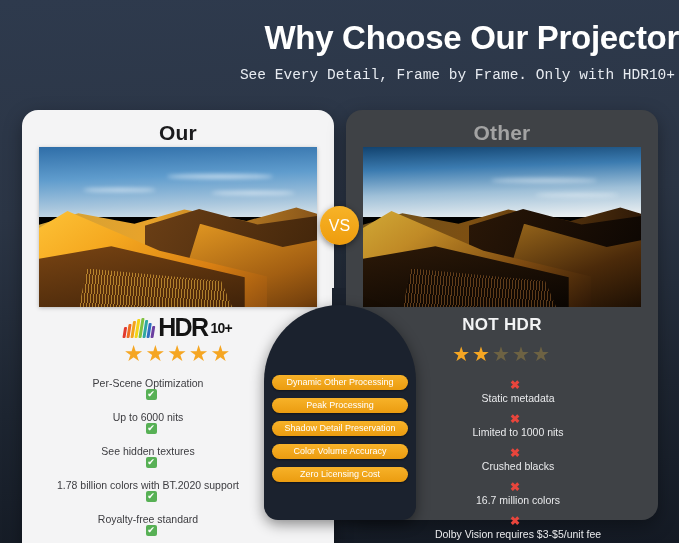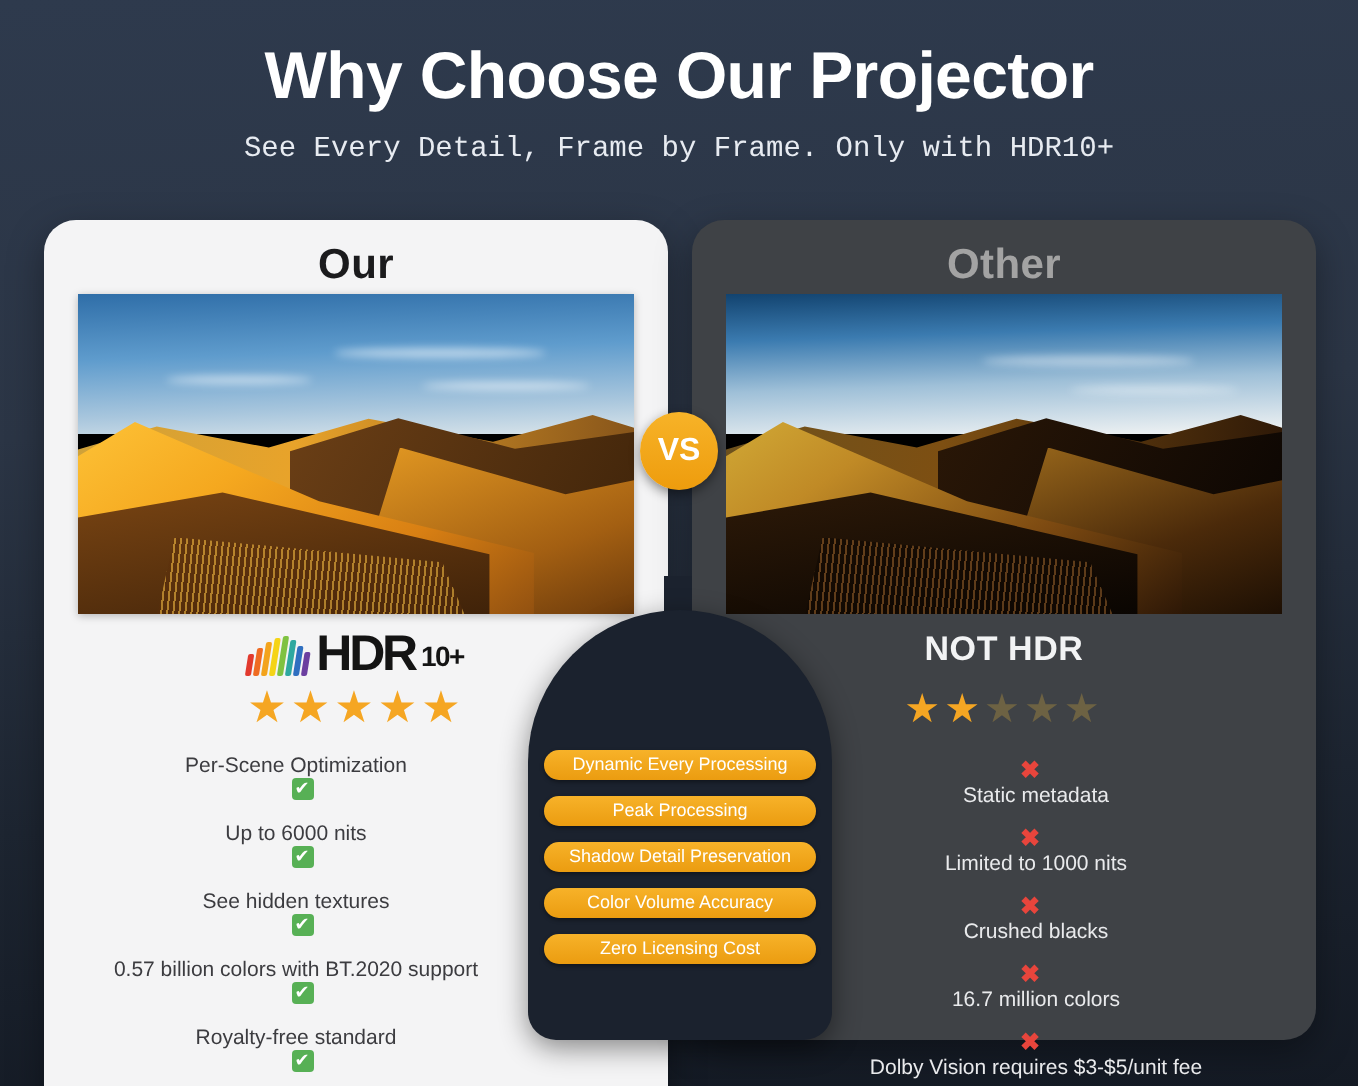--- a/index.html
+++ b/index.html
@@ -5,21 +5,21 @@
   html,body{margin:0;padding:0;}
   body{
     width:679px;height:543px;overflow:hidden;
     font-family:"Liberation Sans", sans-serif;
     background:linear-gradient(177deg,#2e3a4d 0%,#2b3545 38%,#1d2531 72%,#141a24 100%);
     position:relative;
   }
   .stage{position:absolute;inset:0;}
 
   
-  .header{position:absolute;left:0;top:0;width:679px;text-align:center;}
+  .header{position:absolute;left:0;top:0;width:679px;text-align:right;}
   .title{
     margin:0;padding-top:20px;
     font-size:33px;font-weight:bold;color:#ffffff;letter-spacing:-.3px;
     line-height:1.1;
   }
   .subtitle{
     margin:4px;padding-top:7px;
     font-size:14.5px;color:#e7ebf1;font-weight:400;font-family:Liberation Mono, monospace;
   }
 
@@ -133,21 +133,21 @@
     display:block;margin:0 auto 8px auto;width:136px;height:15px;line-height:15px;
     border-radius:8px;background:linear-gradient(180deg,#f7b229,#eb9c10);
     color:#ffffff;font-size:9px;text-align:center;white-space:nowrap;
     box-shadow:0 1px 2px rgba(0,0,0,.4);
   }
 
   
   .vs{
     position:absolute;left:320px;top:206px;width:39px;height:39px;border-radius:50%;
     background:linear-gradient(180deg,#f7b328,#ee9c0d);
-    color:#ffffff;font-size:16px;font-weight:bold;
+    color:#ffffff;font-size:16px;font-weight:normal;
     display:flex;align-items:center;justify-content:center;
     box-shadow:0 2px 6px rgba(0,0,0,.45);
     z-index:9;
   }
 </style>
 </head>
 <body>
 
 <div class="stage">
 
@@ -201,21 +201,21 @@
       </div>
       <div class="frow frow-our">
         <span>Up to 6000 nits</span>
         <span class="tick">✔</span>
       </div>
       <div class="frow frow-our">
         <span>See hidden textures</span>
         <span class="tick">✔</span>
       </div>
       <div class="frow frow-our">
-        <span>0.57 billion colors with BT.2020 support</span>
+        <span>1.78 billion colors with BT.2020 support</span>
         <span class="tick">✔</span>
       </div>
       <div class="frow frow-our">
         <span>Royalty-free standard</span>
         <span class="tick">✔</span>
       </div>
     </div>
   </div>
 
   <div class="card card-other">
@@ -264,21 +264,21 @@
       <div class="frow frow-other">
         <span class="cross">✖</span>
         <span>Dolby Vision requires $3-$5/unit fee</span>
       </div>
     </div>
   </div>
 
   <div class="neck"></div>
   <div class="blob"></div>
   <div class="pills">
-    <span class="pill">Dynamic Every Processing</span>
+    <span class="pill">Dynamic Other Processing</span>
     <span class="pill">Peak Processing</span>
     <span class="pill">Shadow Detail Preservation</span>
     <span class="pill">Color Volume Accuracy</span>
     <span class="pill">Zero Licensing Cost</span>
   </div>
 
   <div class="vs">VS</div>
 
 </div>
 

